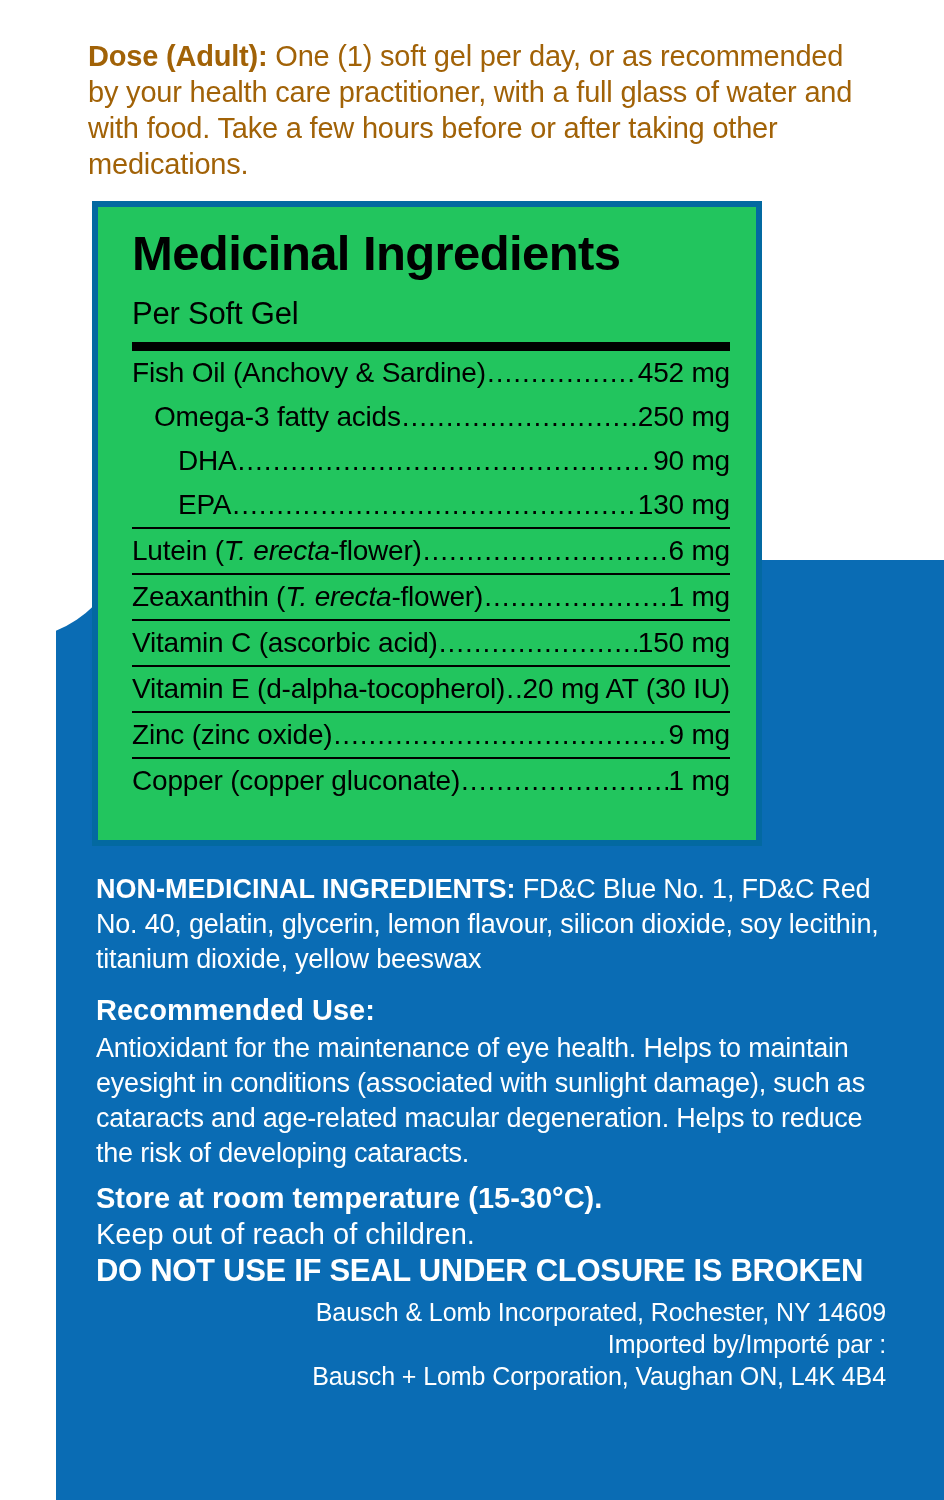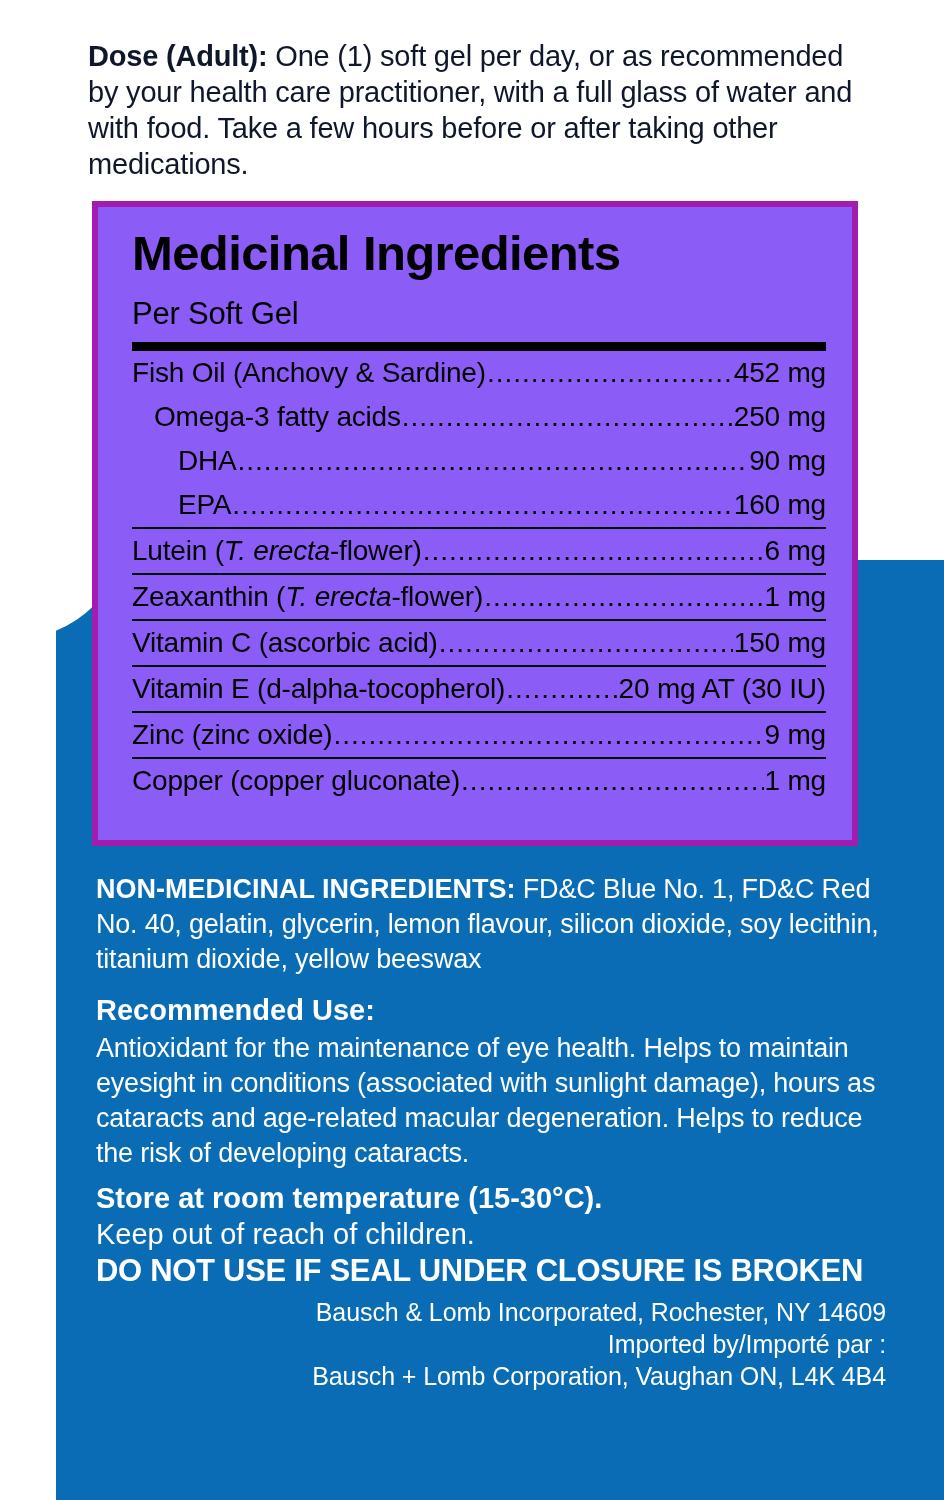--- a/index.html
+++ b/index.html
@@ -62,36 +62,36 @@
     background: #0a6cb4;
     opacity: 0.0;
   }
 
   
   .dose {
     position: absolute;
     left: 88px;
     top: 38px;
     width: 770px;
-    color: #0f172a;
+    color: #a16207;
     font-size: 29px;
     line-height: 36px;
     letter-spacing: -0.2px;
   }
   .dose b { font-weight: bold; }
 
   
   .mi-box {
     position: absolute;
     left: 92px;
     top: 201px;
-    width: 766px;
+    width: 670px;
     height: 645px;
-    background: #8b5cf6;
-    border: 6px solid #a21caf;
+    background: #22c55e;
+    border: 6px solid #0369a1;
     box-sizing: border-box;
   }
   .mi-inner {
     position: absolute;
     left: 34px;
     top: 18px;
     right: 22px;
   }
   .mi-title {
     font-size: 49px;
@@ -230,21 +230,21 @@
             <span class="amt">250 mg</span>
           </div>
           <div class="ing-row indent2">
             <span class="nm">DHA</span>
             <span class="dots">........................................................................................................................</span>
             <span class="amt">90 mg</span>
           </div>
           <div class="ing-row indent2">
             <span class="nm">EPA</span>
             <span class="dots">........................................................................................................................</span>
-            <span class="amt">160 mg</span>
+            <span class="amt">130 mg</span>
           </div>
           <div class="rule-thin"></div>
           <div class="ing-row">
             <span class="nm">Lutein (<span class="ital">T. erecta</span>-flower)</span>
             <span class="dots">........................................................................................................................</span>
             <span class="amt">6 mg</span>
           </div>
           <div class="rule-thin"></div>
           <div class="ing-row">
             <span class="nm">Zeaxanthin (<span class="ital">T. erecta</span>-flower)</span>
@@ -277,21 +277,21 @@
           </div>
         </div>
     </div>
   </div>
 
   <div class="blue-text nmi">
     <b>NON-MEDICINAL INGREDIENTS:</b><span> FD&amp;C Blue No. 1, FD&amp;C Red No. 40, gelatin, glycerin, lemon flavour, silicon dioxide, soy lecithin, titanium dioxide, yellow beeswax</span>
   </div>
 
   <div class="blue-text rec-head">Recommended Use:</div>
-  <div class="blue-text rec-body">Antioxidant for the maintenance of eye health. Helps to maintain eyesight in conditions (associated with sunlight damage), hours as cataracts and age-related macular degeneration. Helps to reduce the risk of developing cataracts.</div>
+  <div class="blue-text rec-body">Antioxidant for the maintenance of eye health. Helps to maintain eyesight in conditions (associated with sunlight damage), such as cataracts and age-related macular degeneration. Helps to reduce the risk of developing cataracts.</div>
 
   <div class="blue-text store">Store at room temperature (15-30°C).</div>
   <div class="blue-text keepout">Keep out of reach of children.</div>
   <div class="blue-text seal">DO NOT USE IF SEAL UNDER CLOSURE IS BROKEN</div>
 
   <div class="blue-text addr">
     <div>Bausch &amp; Lomb Incorporated, Rochester, NY 14609</div>
     <div>Imported by/Importé par :</div>
     <div>Bausch + Lomb Corporation, Vaughan ON, L4K 4B4</div>
   </div>

